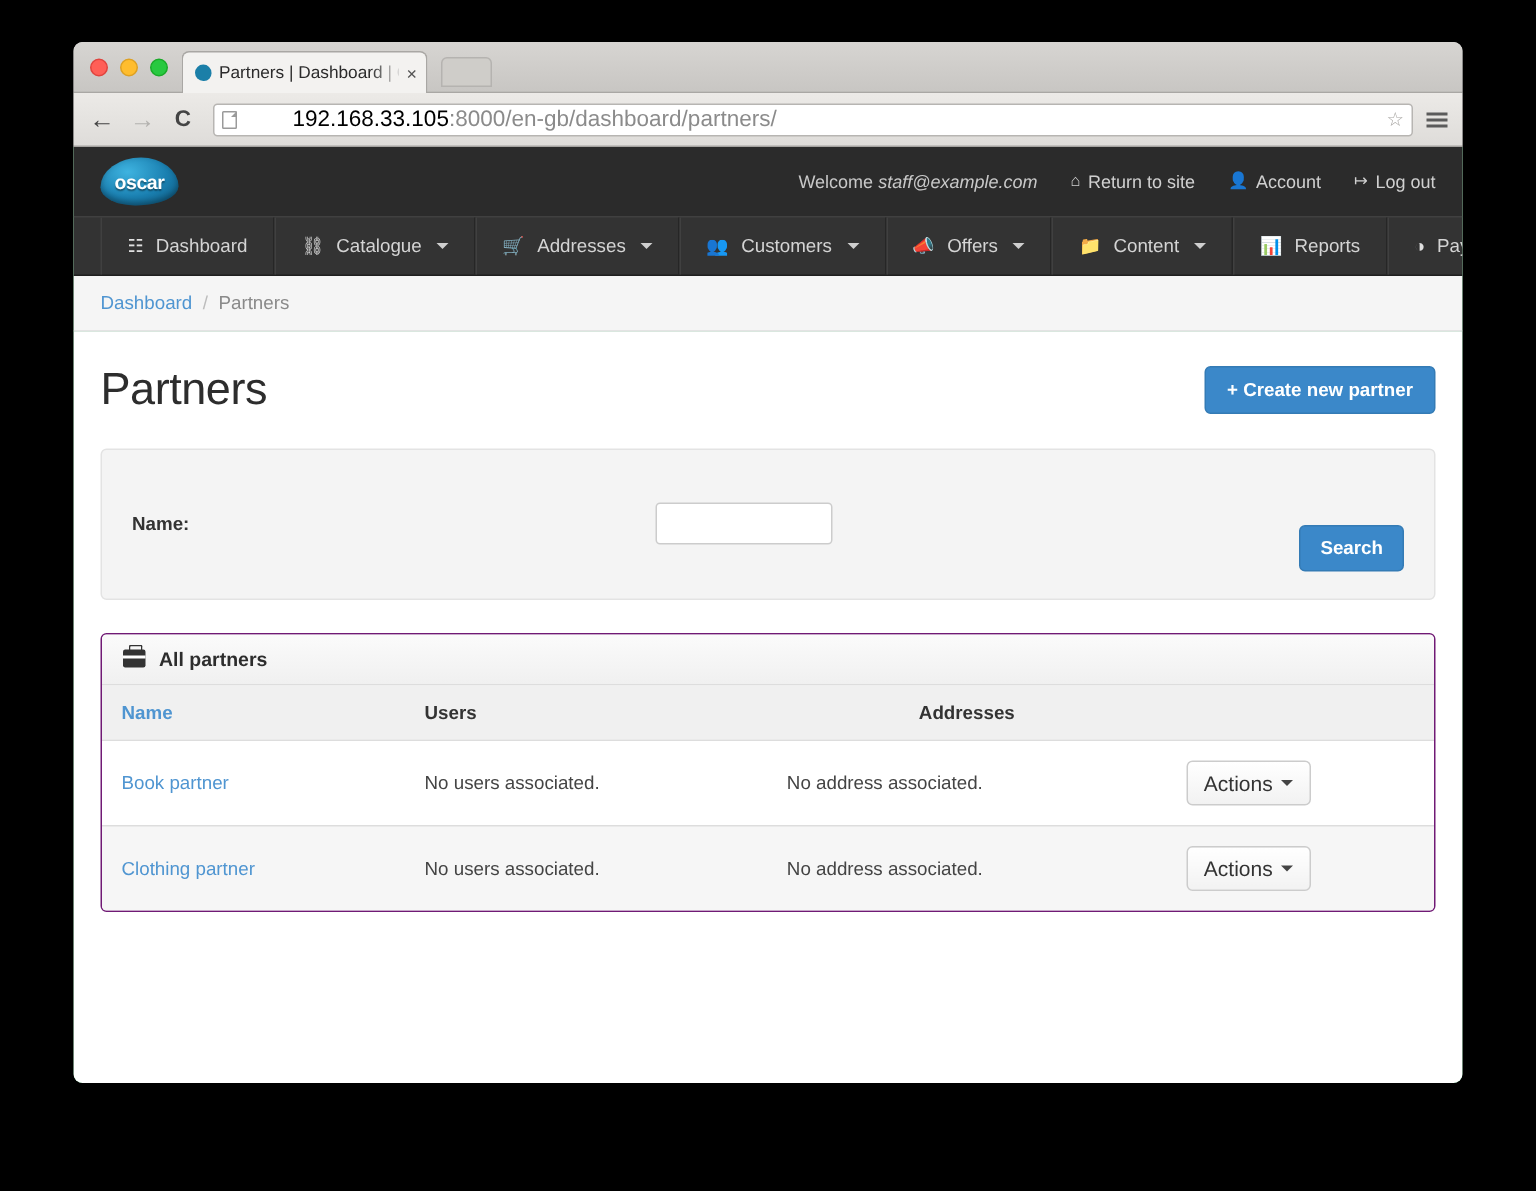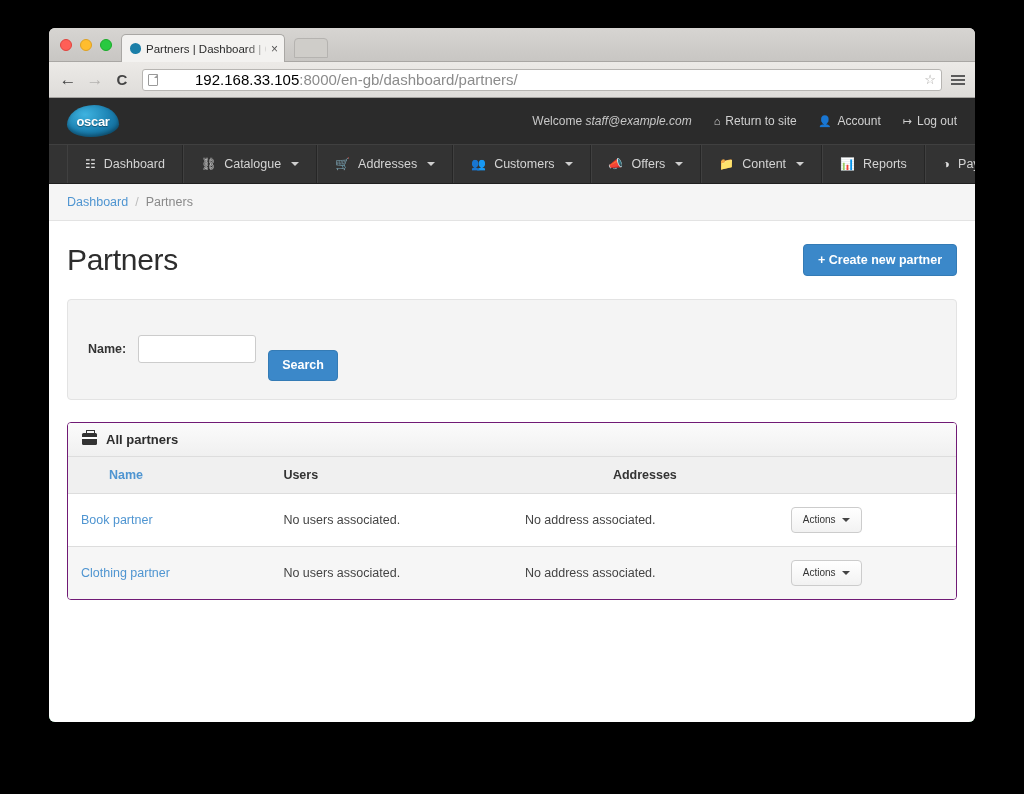--- a/index.html
+++ b/index.html
@@ -248,20 +248,21 @@
   
   .well {
     background: #f4f4f4;
     border: 1px solid #e3e3e3;
     border-radius: 4px;
     padding: 18px 20px;
     margin-bottom: 22px;
     display: flex;
     align-items: center;
     gap: 12px;
+    justify-content: space-between;
   }
   .form-label { font-size: 12.5px; font-weight: bold; color: #333; }
   .text-input {
     width: 118px; height: 28px;
     background: #fff;
     border: 1px solid #cccccc;
     border-radius: 3px;
     font-size: 12.5px;
     padding: 0 7px;
     color: #333;
@@ -317,40 +318,40 @@
   table { width: 100%; border-collapse: collapse; }
   th {
     background: #f0f0f0;
     border-bottom: 1px solid #dddddd;
     text-align: left;
     font-size: 12.5px;
     font-weight: bold;
     color: #333;
     padding: 11px 13px;
   }
-  th a { color: #4f95d1; text-decoration: none; margin-left: 28px; }
+  th a { color: #4f95d1; text-decoration: none; }
   td {
     border-bottom: 1px solid #dddddd;
     font-size: 12.5px;
     color: #444;
     padding: 13px 13px;
     vertical-align: middle;
   }
   tr.striped td { background: #f6f6f6; }
   tr.last td { border-bottom: none; }
   td a { color: #4f95d1; text-decoration: none; }
   .col-name { width: 205px; }
   .col-users { width: 245px; }
   .col-addr  { width: 270px; text-align: center; }
   .col-act   { width: 180px; }
   .btn-default {
     background: linear-gradient(to bottom, #ffffff, #f2f2f2);
     border: 1px solid #cccccc;
     border-radius: 4px;
-    font-size: 10px;
+    font-size: 14px;
     color: #333;
     padding: 7px 11px;
     line-height: 1;
     display: inline-flex;
     align-items: center;
     gap: 6px;
   }
   .caret-dark {
     width: 0; height: 0;
     border-left: 4px solid transparent;

